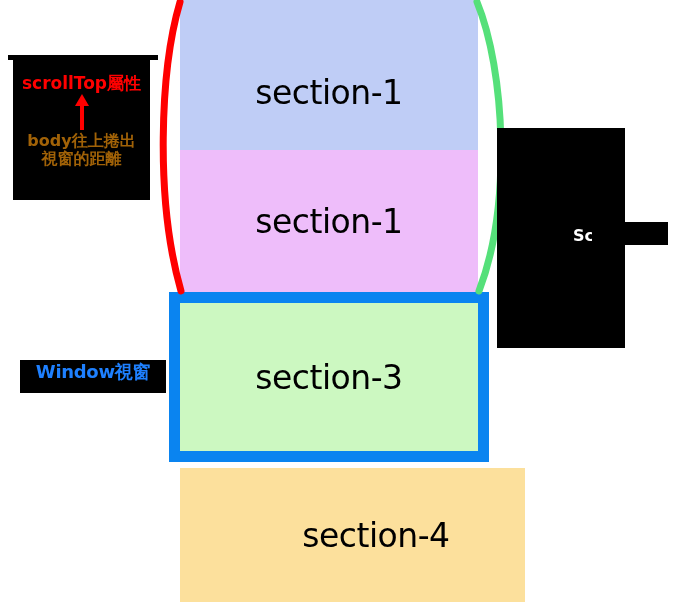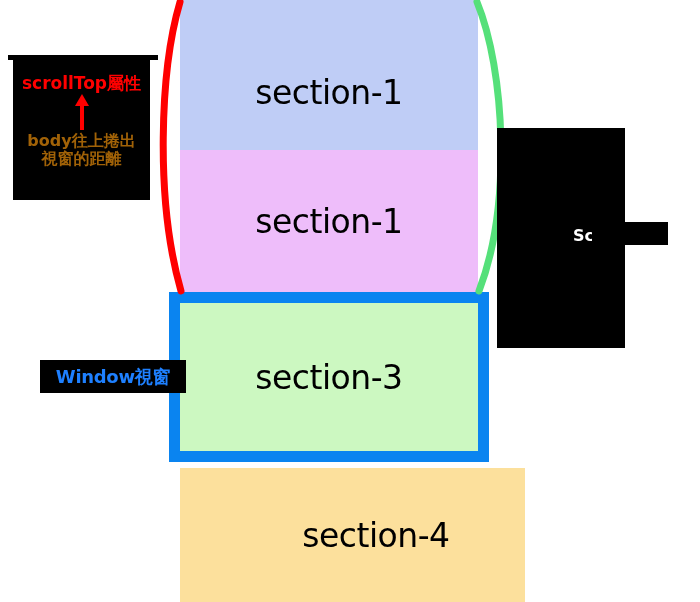--- a/index.html
+++ b/index.html
@@ -117,23 +117,22 @@
 
   
   #window-label {
     position: absolute;
     left: 20px;
     top: 360px;
     width: 146px;
     height: 33px;
     background: #000000;
     display: flex;
-    align-items: center;
-    justify-content: center;
-    margin-left: 20px;
+    align-items: flex-start;
+    justify-content: center;
   }
   #window-label-text {
     color: #1e80ff;
     font-size: 18px;
     font-weight: bold;
     white-space: nowrap;
     letter-spacing: -0.3px;
   }
 
   

